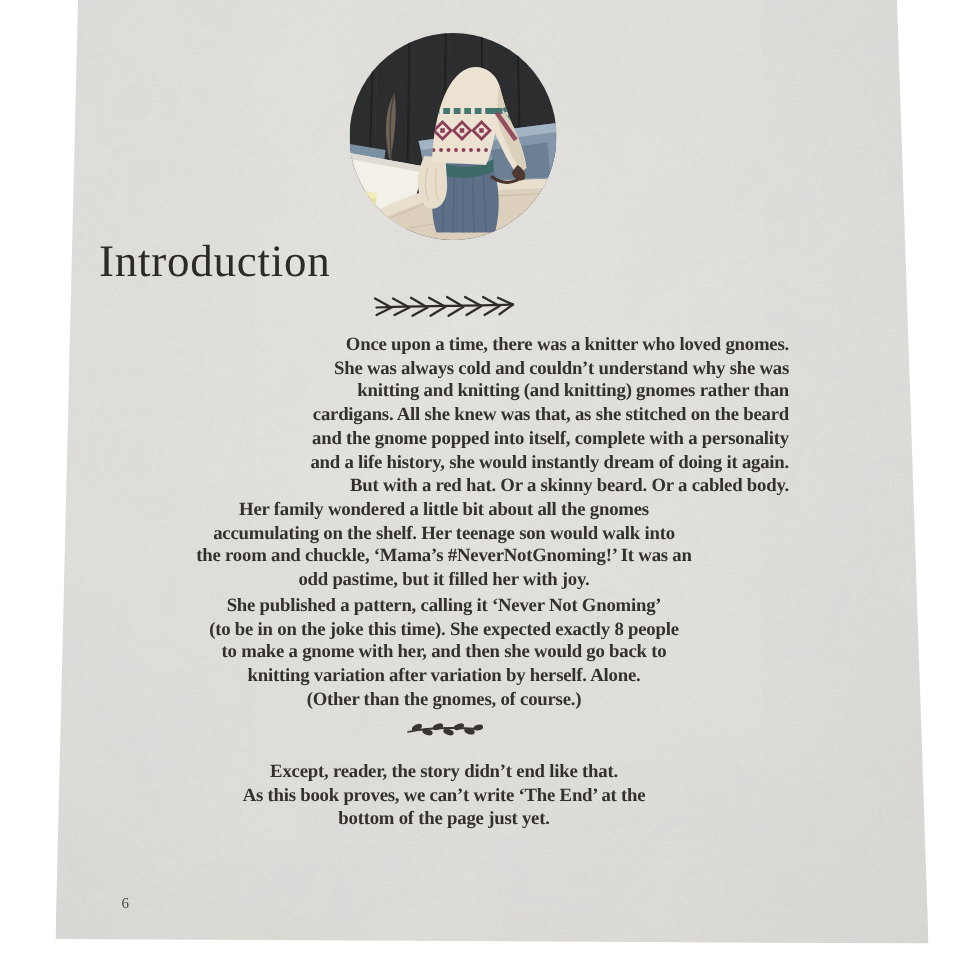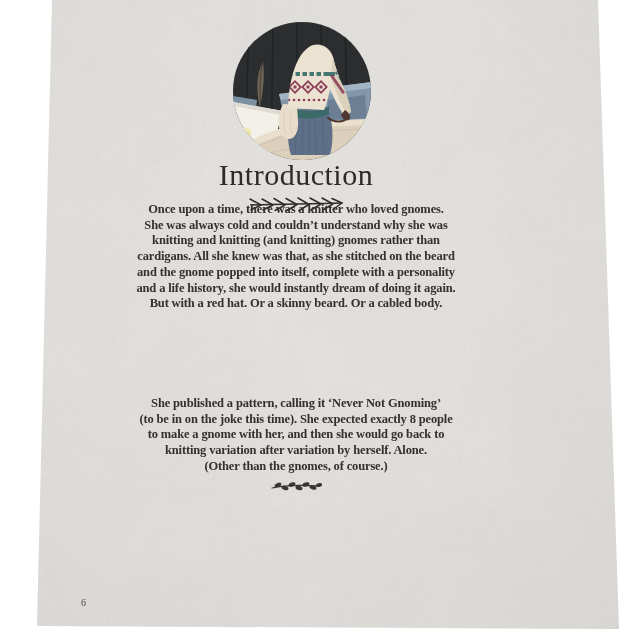--- a/index.html
+++ b/index.html
@@ -16,32 +16,32 @@
     clip-path:polygon(52px 0px, 598px 0px, 619px 629px, 37px 626px);
   }
   .grain{position:absolute;inset:0;width:637px;height:637px;pointer-events:none;}
   .photo{
     position:absolute;left:233px;top:22px;width:138px;height:138px;
     border-radius:50%;overflow:hidden;
   }
   .photo svg{display:block;width:138px;height:138px;}
   .title{
     position:absolute;left:66px;top:158px;width:460px;margin:0;
-    text-align:center;font-weight:400;font-size:30px;letter-spacing:.5px;
+    font-weight:400;font-size:30px;letter-spacing:.5px;
     color:#2e2a27;
   }
   .orn1{position:absolute;left:66px;top:195px;width:460px;text-align:center;}
   .orn2{position:absolute;left:66px;top:479px;width:460px;text-align:center;}
   .para{
     position:absolute;left:66px;width:460px;margin:0;
     text-align:center;white-space:pre-line;
     font-weight:700;font-size:12.5px;line-height:15.7px;letter-spacing:-0.15px;
     color:#34302b;
   }
-  .p0{top:202px;} .p1{top:332px;} .p2{top:396px;} .p3{top:507px;}
+  .p0{top:222px;text-align:right;} .p1{top:332px;} .p2{top:396px;} .p3{top:507px;}
   .pageno{
     position:absolute;left:81px;top:597px;
     font-size:10px;color:#4a4641;font-weight:400;
   }
 </style>
 </head>
 <body>
 
 <div class="paper">
 
@@ -178,20 +178,24 @@
     </svg>
   </div>
 
   <p class="para p0">Once upon a time, there was a knitter who loved gnomes.
 She was always cold and couldn’t understand why she was
 knitting and knitting (and knitting) gnomes rather than
 cardigans. All she knew was that, as she stitched on the beard
 and the gnome popped into itself, complete with a personality
 and a life history, she would instantly dream of doing it again.
 But with a red hat. Or a skinny beard. Or a cabled body.</p>
+  <p class="para p1">Her family wondered a little bit about all the gnomes
+accumulating on the shelf. Her teenage son would walk into
+the room and chuckle, ‘Mama’s #NeverNotGnoming!’ It was an
+odd pastime, but it filled her with joy.</p>
   <p class="para p2">She published a pattern, calling it ‘Never Not Gnoming’
 (to be in on the joke this time). She expected exactly 8 people
 to make a gnome with her, and then she would go back to
 knitting variation after variation by herself. Alone.
 (Other than the gnomes, of course.)</p>
 
   <div class="orn2">
     <svg width="52" height="14" viewBox="0 0 52 14">
       <g stroke="#3a3531" stroke-width="1.2" fill="#3a3531" stroke-linecap="round">
         <path d="M2,9 C14,6 34,6 50,7" fill="none"></path>
@@ -199,15 +203,18 @@
         <ellipse cx="15" cy="9" rx="3" ry="1.4" transform="rotate(20 15 9)"></ellipse>
         <ellipse cx="22" cy="5.5" rx="3" ry="1.4" transform="rotate(-20 22 5.5)"></ellipse>
         <ellipse cx="29" cy="9" rx="3" ry="1.4" transform="rotate(18 29 9)"></ellipse>
         <ellipse cx="36" cy="5.5" rx="3" ry="1.4" transform="rotate(-18 36 5.5)"></ellipse>
         <ellipse cx="43" cy="8.5" rx="3" ry="1.4" transform="rotate(15 43 8.5)"></ellipse>
         <ellipse cx="49" cy="6" rx="2.6" ry="1.3" transform="rotate(-12 49 6)"></ellipse>
       </g>
     </svg>
   </div>
 
+  <p class="para p3">Except, reader, the story didn’t end like that.
+As this book proves, we can’t write ‘The End’ at the
+bottom of the page just yet.</p>
 
   <div class="pageno">6</div>
 </div>
 
 </body></html>

